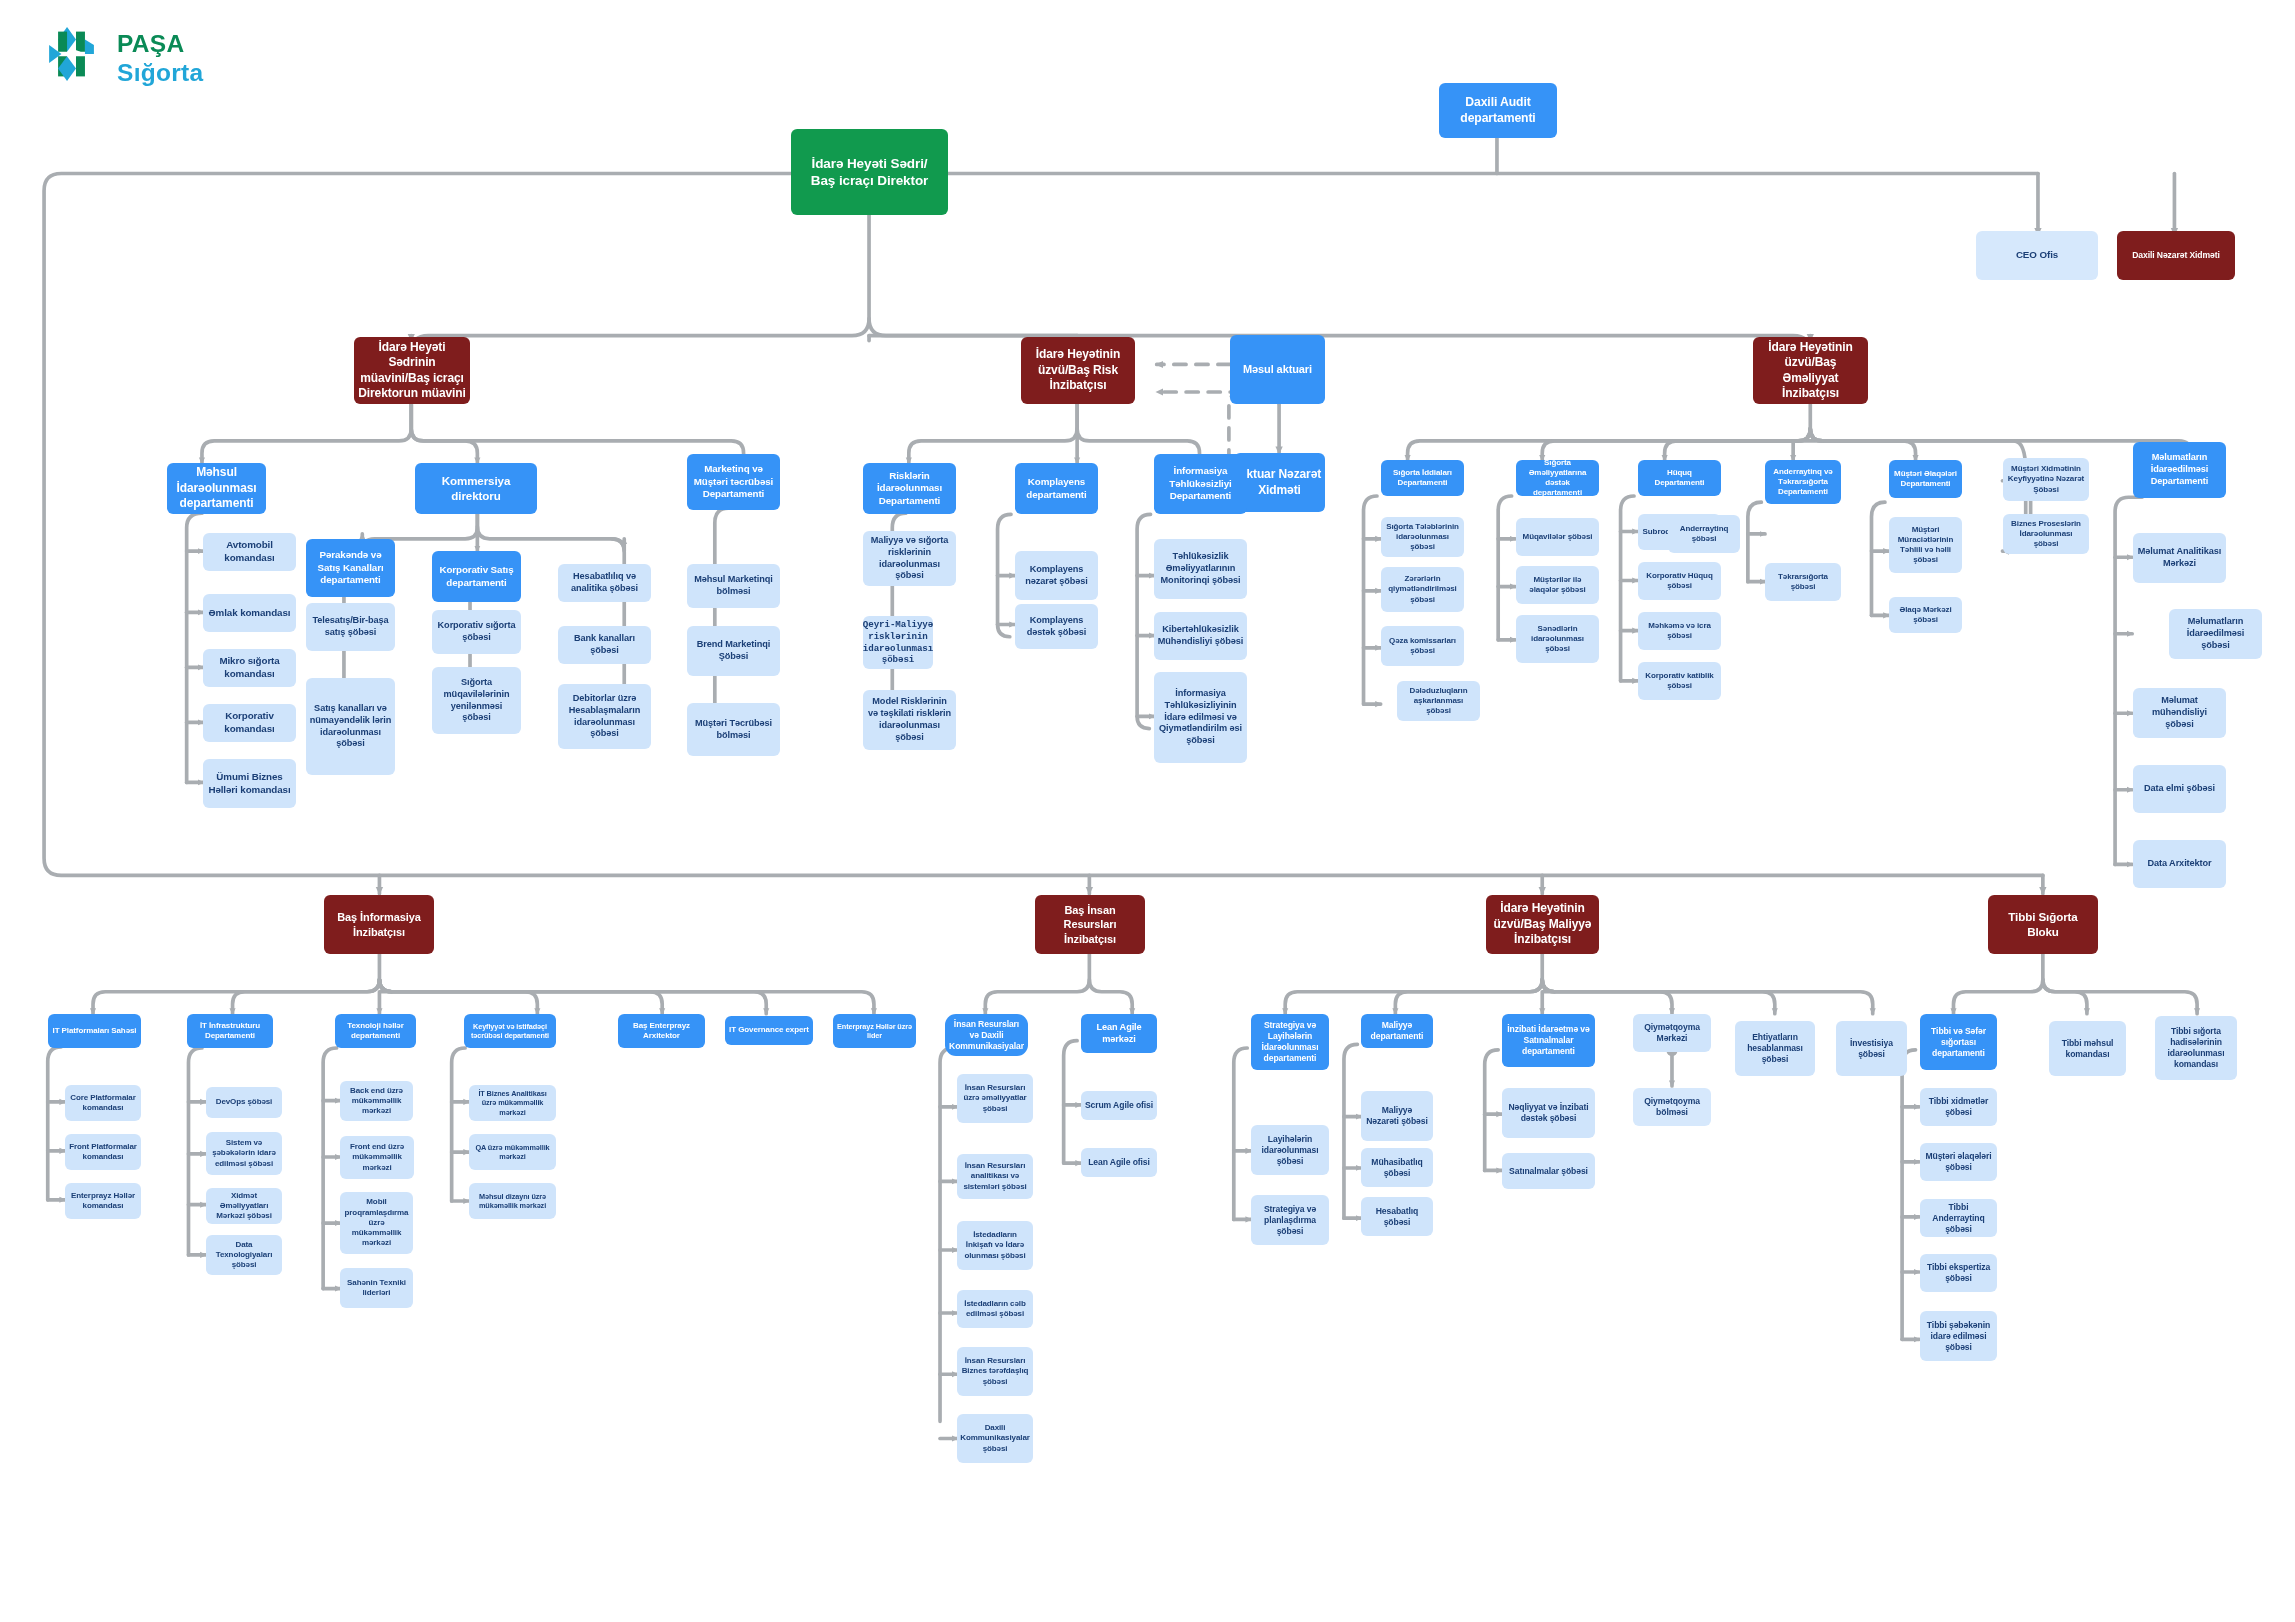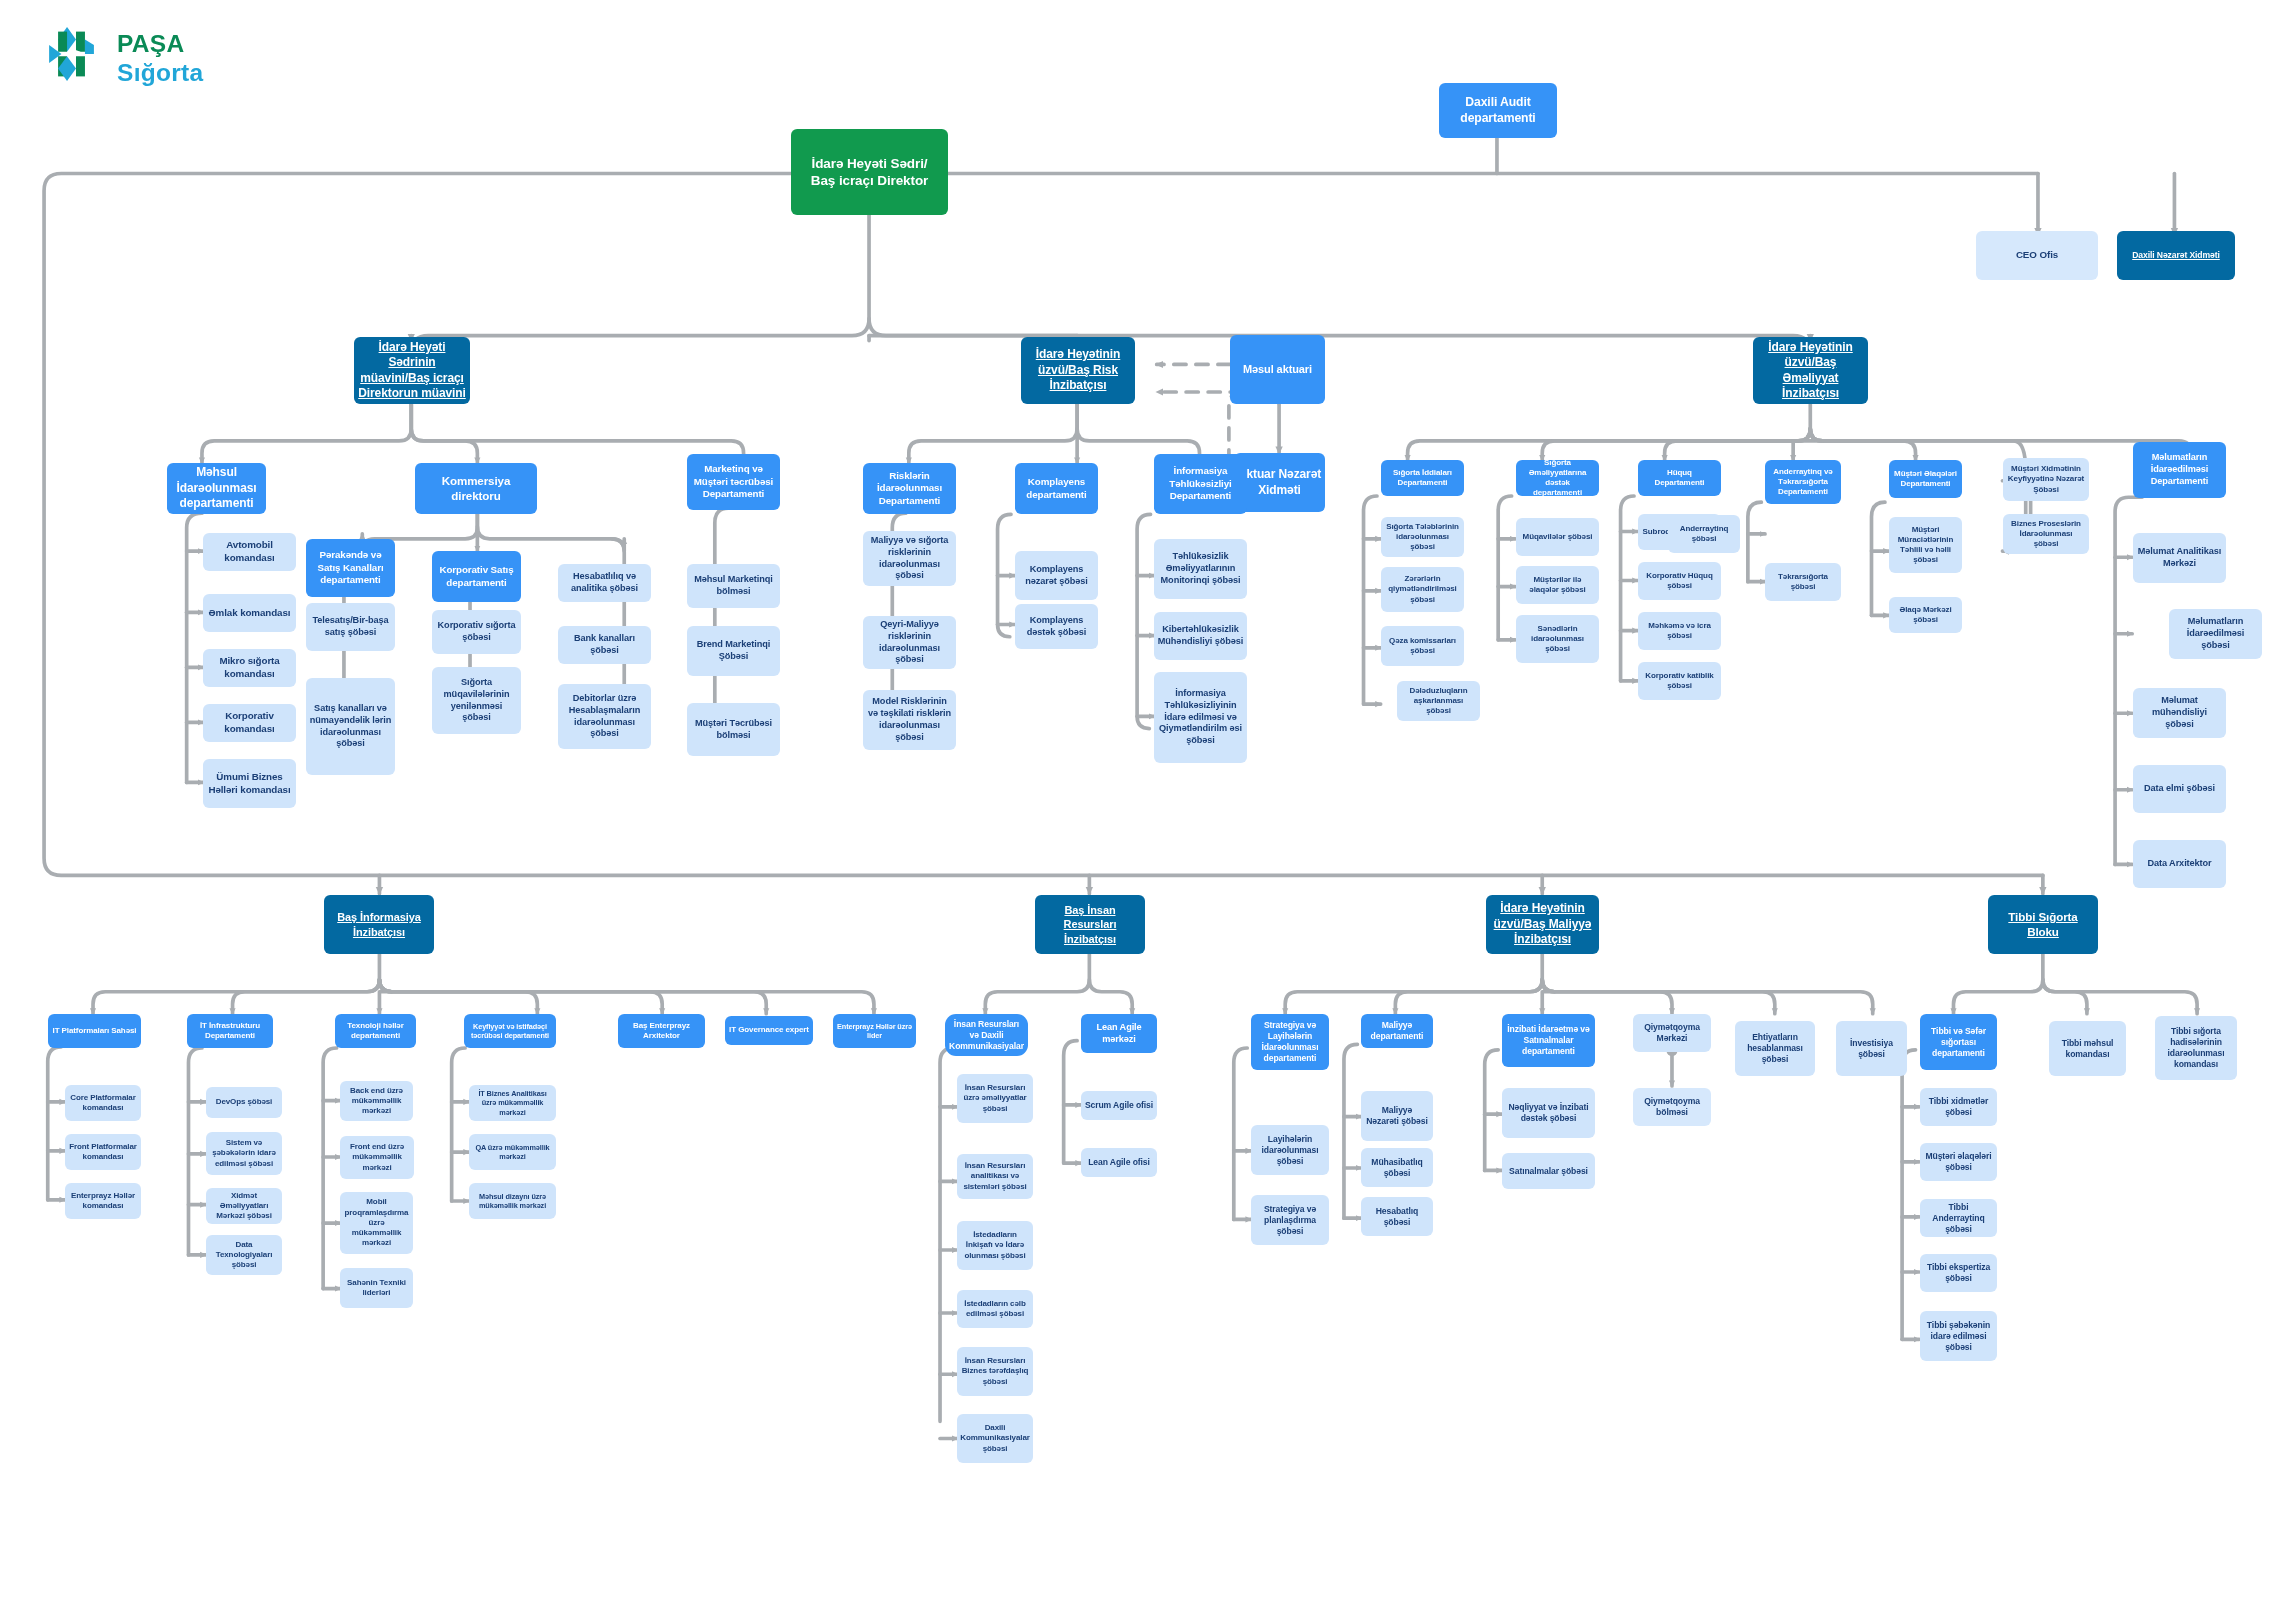--- a/index.html
+++ b/index.html
@@ -19,21 +19,21 @@
     position: absolute;
     display: flex; align-items: center; justify-content: center;
     text-align: center;
     border-radius: 6.1px;
     line-height: 1.28;
     padding: 2.4px 3.7px;
     font-weight: bold;
     letter-spacing: -0.1px;
   }
   .n-green  { background: #119a4e; color:#fff; }
-  .n-dblue  { background: #0369a1; color:#fff;text-decoration:underline; }
+  .n-dblue  { background: #7f1d1d; color:#fff; }
   .n-blue   { background: #3693f7; color:#fff; }
   .n-light  { background: #cfe4fb; color:#1b3f76; }
   .n-pale   { background: #d6e8fc; color:#1b3f76; }
   .fs-22 { font-size: 13.5px; }
   .fs-20 { font-size: 12.2px; }
   .fs-19 { font-size: 11.6px; }
   .fs-18 { font-size: 11px; }
   .fs-17 { font-size: 12px; }
   .fs-16 { font-size: 9.8px; }
   .fs-15 { font-size: 9.2px; }
@@ -329,21 +329,21 @@
   <div class="node n-light fs-15" style="left:558px;top:626px;width:93px;height:38px;">Bank kanalları şöbəsi</div>
   <div class="node n-light fs-15" style="left:558px;top:684px;width:93px;height:65px;">Debitorlar üzrə Hesablaşmaların idarəolunması şöbəsi</div>
 
   <div class="node n-blue fs-16" style="left:687px;top:454px;width:93px;height:56px;">Marketinq və Müştəri təcrübəsi Departamenti</div>
   <div class="node n-light fs-15" style="left:687px;top:564px;width:93px;height:44px;">Məhsul Marketinqi bölməsi</div>
   <div class="node n-light fs-15" style="left:687px;top:626px;width:93px;height:50px;">Brend Marketinqi Şöbəsi</div>
   <div class="node n-light fs-15" style="left:687px;top:703px;width:93px;height:53px;">Müştəri Təcrübəsi bölməsi</div>
 
   <div class="node n-blue fs-16" style="left:863px;top:463px;width:93px;height:51px;">Risklərin İdarəolunması Departamenti</div>
   <div class="node n-light fs-15" style="left:863px;top:531px;width:93px;height:55px;">Maliyyə və sığorta risklərinin idarəolunması şöbəsi</div>
-  <div class="node n-light fs-15" style="left:863px;top:616px;width:93px;height:53px;">Qeyri-Maliyyə risklərinin idarəolunması şöbəsi</div>
+  <div class="node n-light fs-15" style="left:863px;top:616px;width:70px;height:53px;font-family:Liberation Mono, monospace;">Qeyri-Maliyyə risklərinin idarəolunması şöbəsi</div>
   <div class="node n-light fs-15" style="left:863px;top:690px;width:93px;height:60px;">Model Risklərinin və təşkilati risklərin idarəolunması şöbəsi</div>
 
   <div class="node n-blue fs-16" style="left:1015px;top:463px;width:83px;height:51px;">Komplayens departamenti</div>
   <div class="node n-light fs-15" style="left:1015px;top:551px;width:83px;height:49px;">Komplayens nəzarət şöbəsi</div>
   <div class="node n-light fs-15" style="left:1015px;top:604px;width:83px;height:45px;">Komplayens dəstək şöbəsi</div>
 
   <div class="node n-blue fs-16" style="left:1154px;top:454px;width:93px;height:60px;">İnformasiya Təhlükəsizliyi Departamenti</div>
   <div class="node n-light fs-15" style="left:1154px;top:539px;width:93px;height:60px;">Təhlükəsizlik Əməliyyatlarının Monitorinqi şöbəsi</div>
   <div class="node n-light fs-15" style="left:1154px;top:612px;width:93px;height:48px;">Kibertəhlükəsizlik Mühəndisliyi şöbəsi</div>
   <div class="node n-light fs-15" style="left:1154px;top:672px;width:93px;height:91px;">İnformasiya Təhlükəsizliyinin İdarə edilməsi və Qiymətləndirilm əsi şöbəsi</div>

